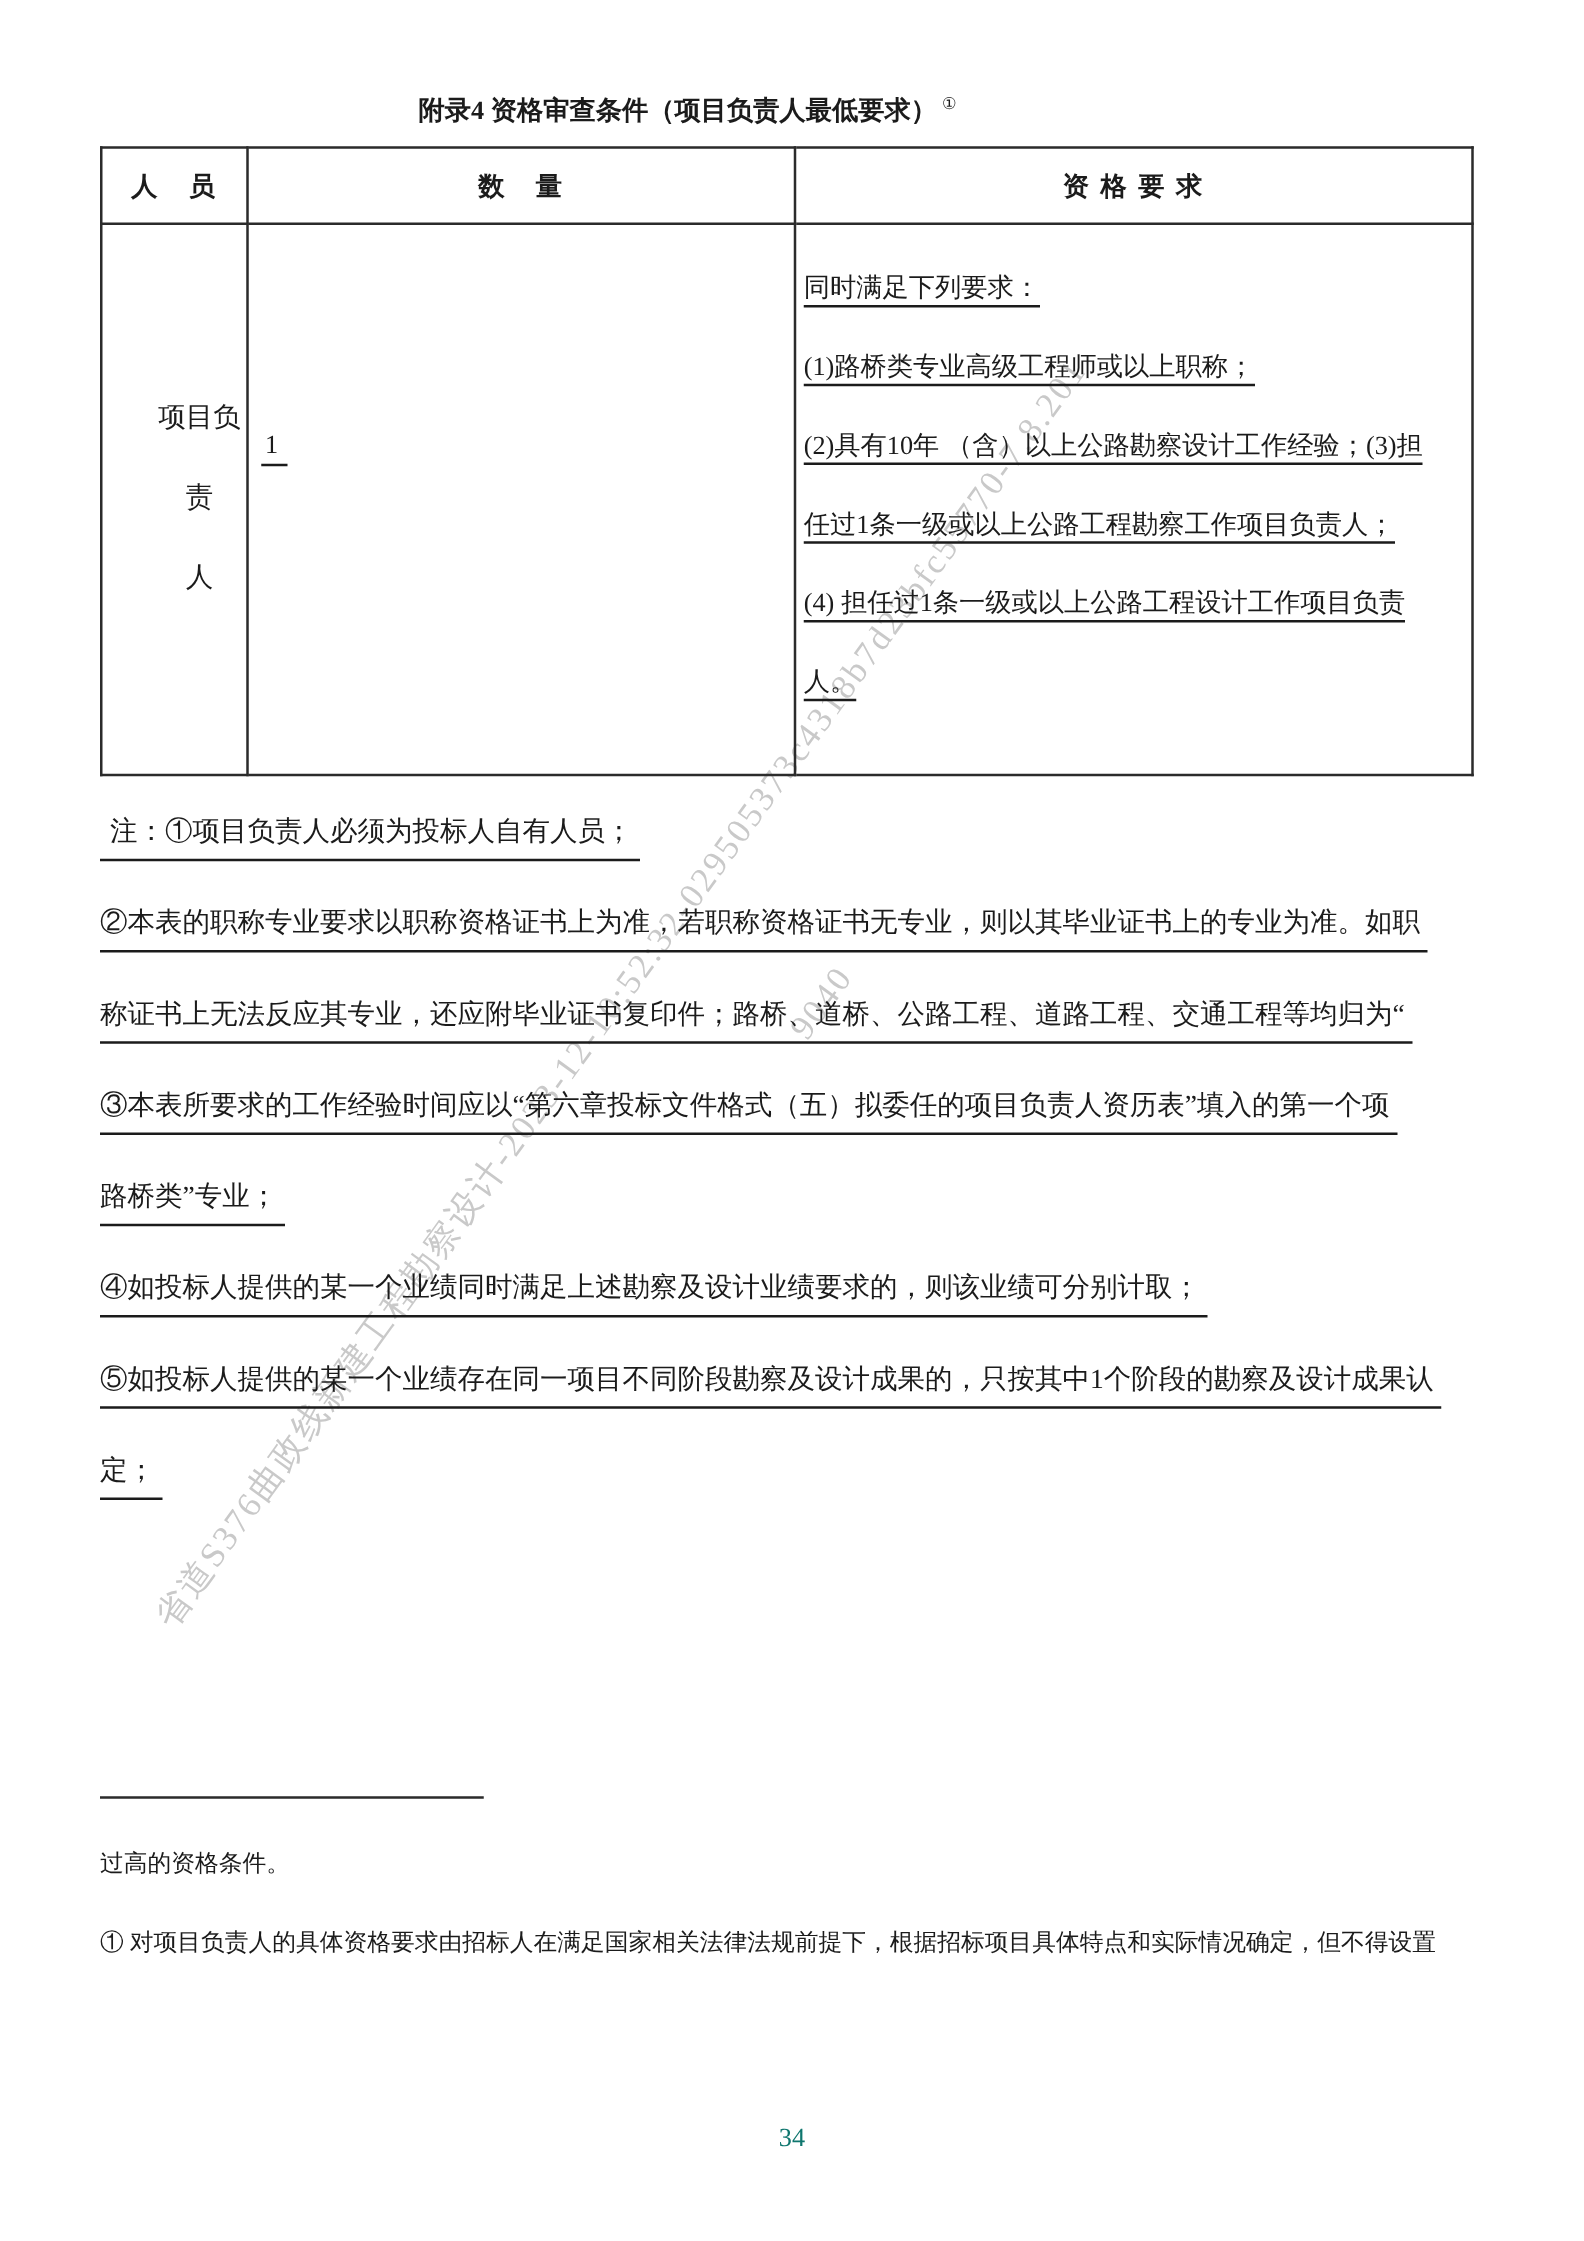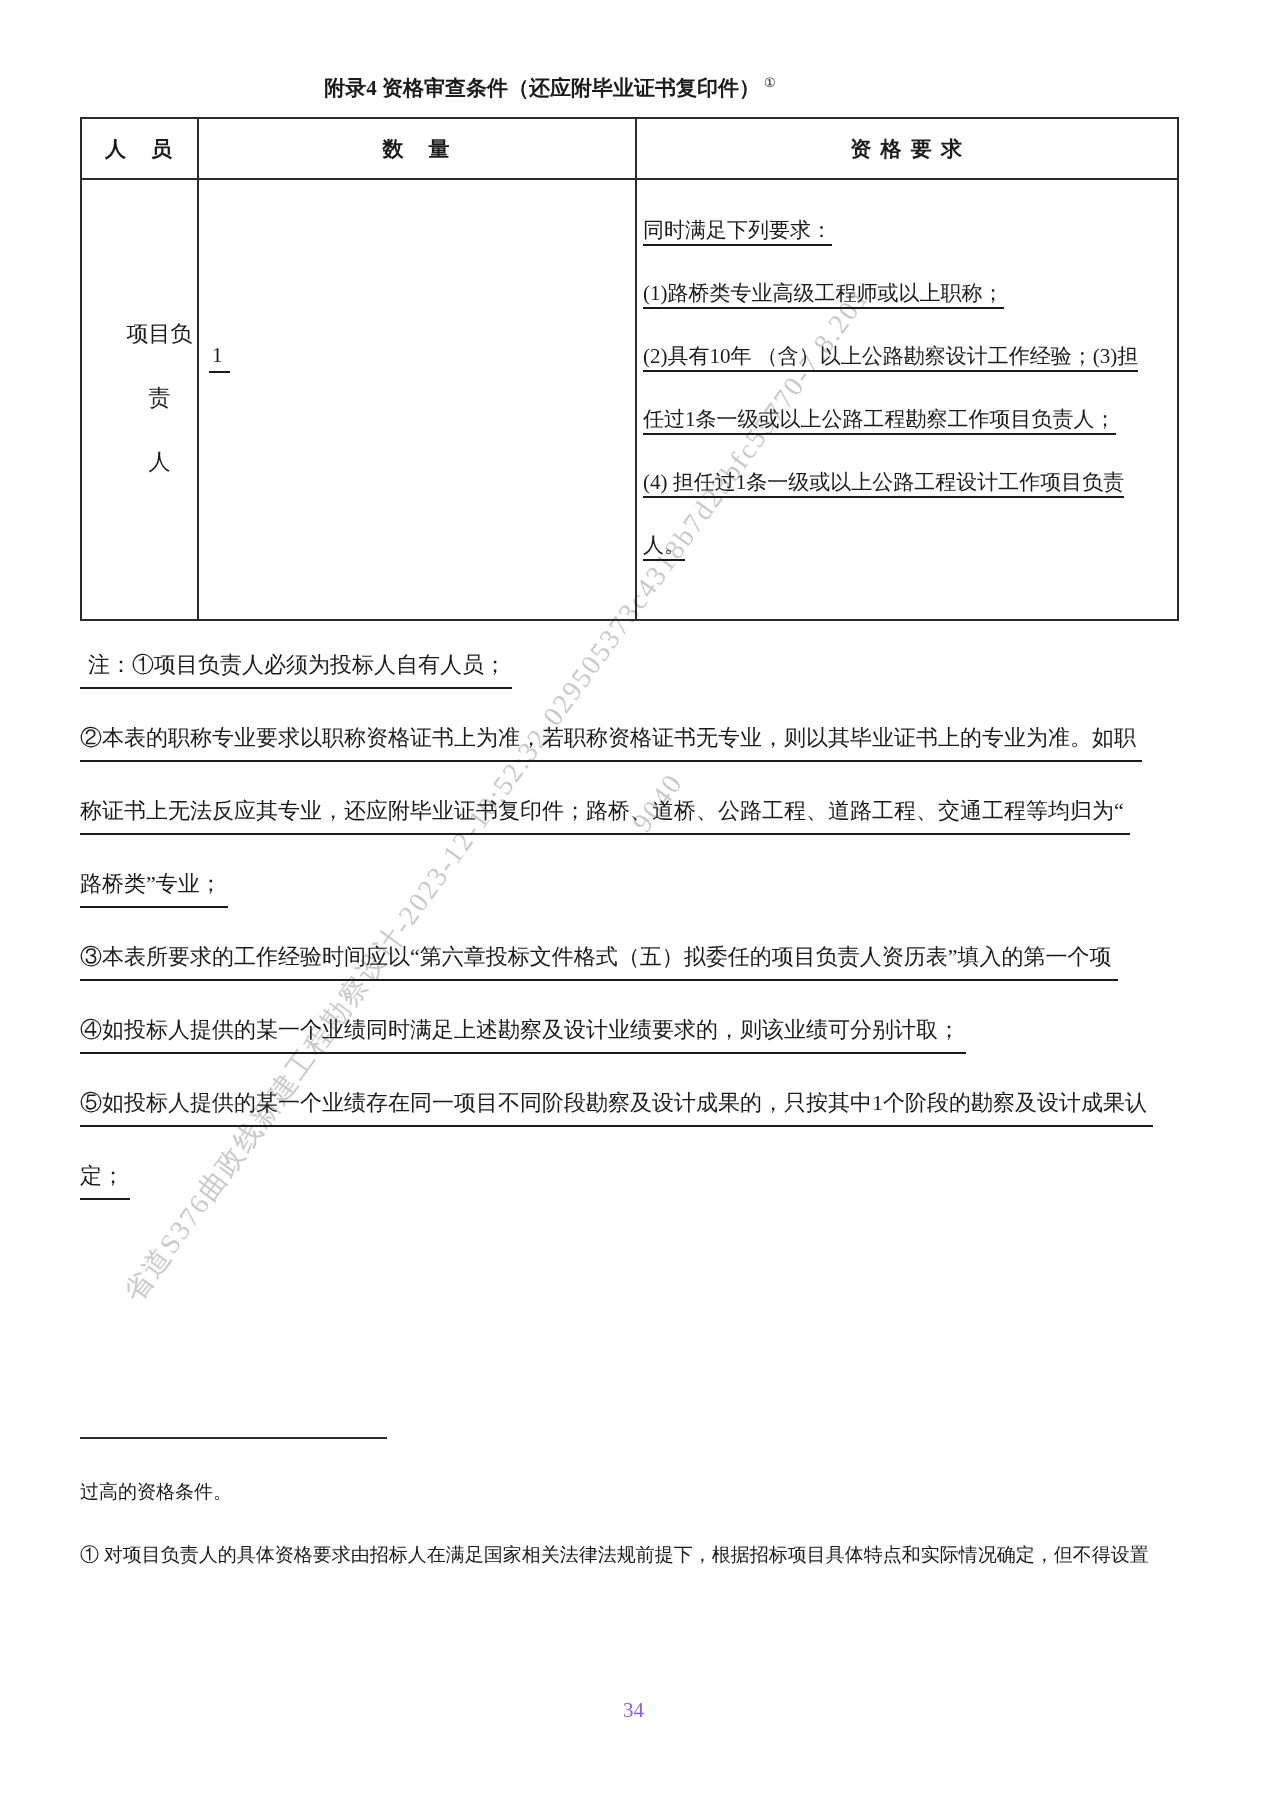--- a/index.html
+++ b/index.html
@@ -74,33 +74,33 @@
   }
   .footnote {
     position:absolute; top:1460px; left:80px; width:1135px; z-index:1;
     font-size:19px; line-height:63px;
   }
   .fn-line { white-space:nowrap; }
 
   
   .page-num {
     position:absolute; top:1698px; left:0; width:100%; z-index:1;
-    text-align:center; font-size:21px; color:#8b5cf6;
+    text-align:center; font-size:21px; color:#0f766e;
   }
 </style>
 </head>
 <body>
 
 <div class="page">
 
   <div class="watermark wm1">省道S376曲政线新建工程勘察设计-2023-12-10:52:32-029505373c4318b7d23bfc55770-7.8.201</div>
   <div class="watermark wm2">9040</div>
 
   <div class="title-wrap">
-    <span>附录4 资格审查条件（还应附毕业证书复印件）</span><span class="title-sup">①</span>
+    <span>附录4 资格审查条件（项目负责人最低要求）</span><span class="title-sup">①</span>
   </div>
 
   <table class="doc-table">
     <colgroup>
       <col class="col-person">
         <col class="col-qty">
         <col class="col-req">
     </colgroup>
     <tbody>
         <tr>
@@ -125,22 +125,22 @@
         <div class="req-line">人。</div>
       </td>
     </tr>
   </tbody>
     </table>
 
   <div class="notes">
     <div class="note-line indent"><span>注：①项目负责人必须为投标人自有人员；</span></div>
     <div class="note-line"><span>②本表的职称专业要求以职称资格证书上为准，若职称资格证书无专业，则以其毕业证书上的专业为准。如职</span></div>
     <div class="note-line"><span>称证书上无法反应其专业，还应附毕业证书复印件；路桥、道桥、公路工程、道路工程、交通工程等均归为“</span></div>
+    <div class="note-line"><span>③本表所要求的工作经验时间应以“第六章投标文件格式（五）拟委任的项目负责人资历表”填入的第一个项</span></div>
     <div class="note-line"><span>路桥类”专业；</span></div>
-    <div class="note-line"><span>③本表所要求的工作经验时间应以“第六章投标文件格式（五）拟委任的项目负责人资历表”填入的第一个项</span></div>
     <div class="note-line"><span>④如投标人提供的某一个业绩同时满足上述勘察及设计业绩要求的，则该业绩可分别计取；</span></div>
     <div class="note-line"><span>⑤如投标人提供的某一个业绩存在同一项目不同阶段勘察及设计成果的，只按其中1个阶段的勘察及设计成果认</span></div>
     <div class="note-line"><span>定；</span></div>
   </div>
 
   <div class="footnote-sep"></div>
   <div class="footnote">
     <div class="fn-line">过高的资格条件。</div>
     <div class="fn-line">① 对项目负责人的具体资格要求由招标人在满足国家相关法律法规前提下，根据招标项目具体特点和实际情况确定，但不得设置</div>
   </div>

